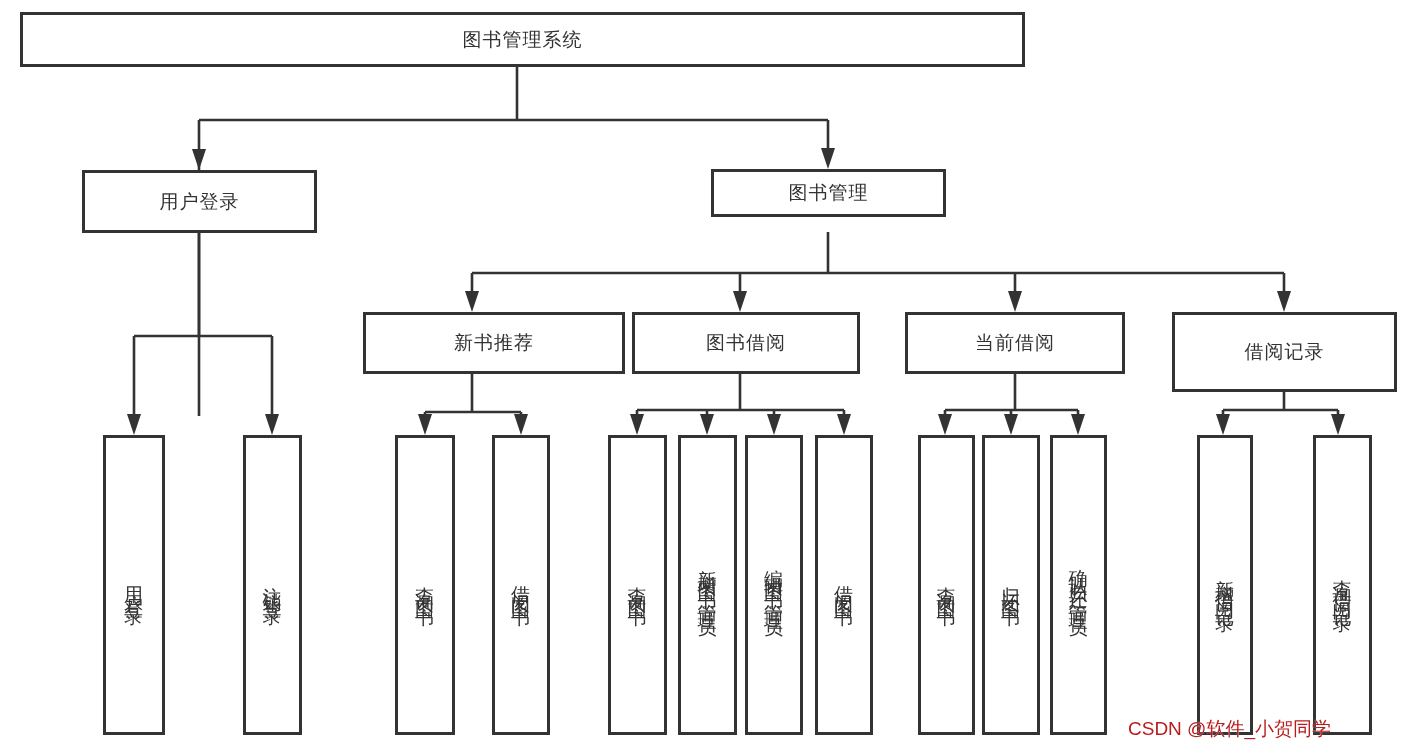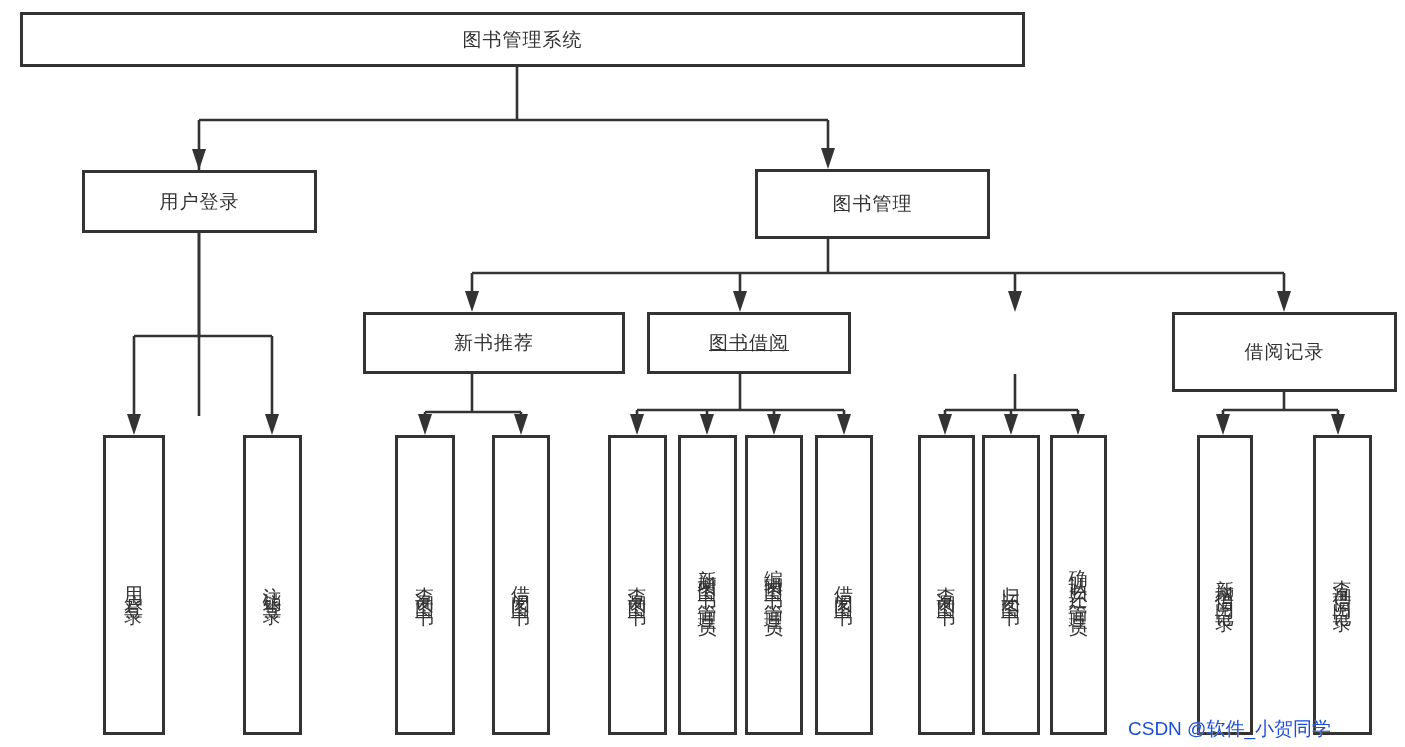--- a/index.html
+++ b/index.html
@@ -18,21 +18,21 @@
     font-size:19px;color:#333333;letter-spacing:1px;
     white-space:nowrap;
   }
   .vnode{
     writing-mode:vertical-rl;text-orientation:mixed;
     letter-spacing:7px;white-space:normal;
     line-height:1;
   }
   .watermark{
     position:absolute;left:1128px;top:716px;
-    font-size:19px;color:#1d4ed8;
+    font-size:19px;color:#b91c1c;
     text-shadow:0 0 1px #ffffff;
     z-index:5;white-space:nowrap;
   }
 </style>
 </head>
 <body>
 
 <div id="canvas">
 
   <svg id="wires" viewBox="0 0 1405 747" xmlns="http://www.w3.org/2000/svg" stroke="#333333" stroke-width="2.6" fill="none">
@@ -81,24 +81,25 @@
     <g>
       <path d="M1284 374 V410 M1223 410 H1338 M1223 410 V418 M1338 410 V418"></path>
       <polygon fill="#333333" stroke="none" points="1216,414 1230,414 1223,435"></polygon>
       <polygon fill="#333333" stroke="none" points="1331,414 1345,414 1338,435"></polygon>
     </g>
   </svg>
 
   <div class="node" style="left:20px;top:12px;width:1005px;height:55px;">图书管理系统</div>
 
   <div class="node" style="left:82px;top:170px;width:235px;height:63px;">用户登录</div>
-  <div class="node" style="left:711px;top:169px;width:235px;height:70px;margin-left:44px;">图书管理</div>
+  <div class="node" style="left:711px;top:169px;width:235px;height:48px;">图书管理</div>
 
   <div class="node" style="left:363px;top:312px;width:262px;height:62px;">新书推荐</div>
-  <div class="node" style="left:647px;top:312px;width:204px;height:62px;text-decoration:underline;">图书借阅</div>
+  <div class="node" style="left:632px;top:312px;width:228px;height:62px;">图书借阅</div>
+  <div class="node" style="left:905px;top:312px;width:220px;height:62px;">当前借阅</div>
   <div class="node" style="left:1172px;top:312px;width:225px;height:80px;">借阅记录</div>
 
   <div class="node vnode" style="left:103px;top:435px;width:62px;height:300px;">用户登录</div>
   <div class="node vnode" style="left:243px;top:435px;width:59px;height:300px;">注销登录</div>
   <div class="node vnode" style="left:395px;top:435px;width:60px;height:300px;">查询图书</div>
   <div class="node vnode" style="left:492px;top:435px;width:58px;height:300px;">借阅图书</div>
   <div class="node vnode" style="left:608px;top:435px;width:59px;height:300px;">查询图书</div>
   <div class="node vnode" style="left:678px;top:435px;width:59px;height:300px;">新增图书（管理员）</div>
   <div class="node vnode" style="left:745px;top:435px;width:58px;height:300px;">编辑图书（管理员）</div>
   <div class="node vnode" style="left:815px;top:435px;width:58px;height:300px;">借阅图书</div>

